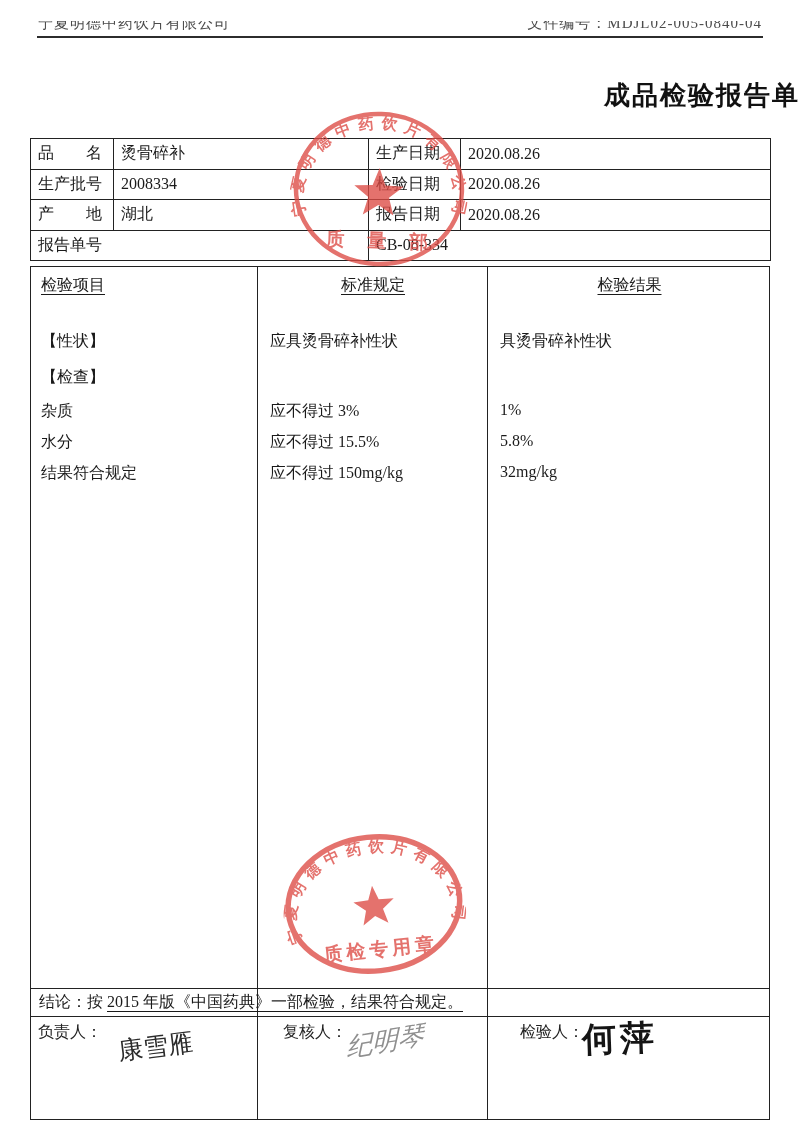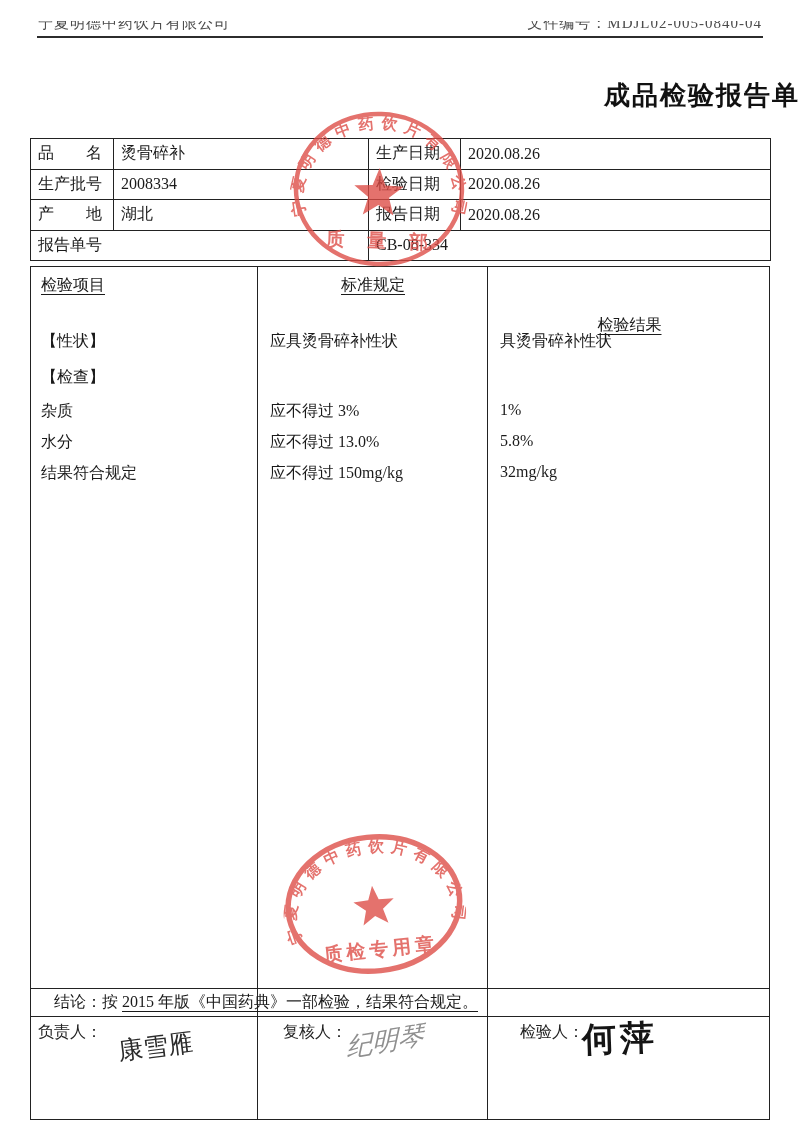--- a/index.html
+++ b/index.html
@@ -22,29 +22,29 @@
   table.info { position:absolute; left:30px; top:138px; width:740px; border-collapse:collapse; table-layout:fixed; }
   table.info td { border:1.5px solid #222; height:30.5px; padding:0 7px; font-size:16px; white-space:nowrap; overflow:hidden;margin-top:41px; }
   
   .rtable { position:absolute; left:30px; top:266px; width:740px; height:854px; border:1.5px solid #222; }
   .vline { position:absolute; top:0; bottom:0; width:1.5px; background:#222; }
   .v1 { left:225.5px; } .v2 { left:455.5px; }
   .rhead { position:absolute; top:8px; font-size:16px; }
   .rhead u { text-underline-offset:4px; }
   .rh-item { left:10px; }
   .rh-std  { left:227px; width:230px; text-align:center; }
-  .rh-res  { left:457px; width:283px; text-align:center;margin-top:40px; }
+  .rh-res  { left:457px; width:283px; text-align:center; }
   .trow { position:absolute; left:0; right:0; display:grid; grid-template-columns:227px 230px 283px; font-size:16px; }
   .trow span { white-space:nowrap; overflow:hidden; }
   .trow .c1 { padding-left:10px; }
   .trow .c2 { padding-left:12px; }
   .trow .c3 { padding-left:12px; }
   
   .conclusion { position:absolute; left:30px; top:988px; width:740px; height:29px;
-                border:1.5px solid #222; font-size:16px; padding:3px 23px; white-space:nowrap; }
+                border:1.5px solid #222; font-size:16px; padding:3px 8px; white-space:nowrap; }
   .conclusion .ul { text-decoration:underline; text-underline-offset:4px; }
   
   .signs { position:absolute; left:30px; top:1022px; right:30px; height:80px; font-size:16px; }
   .sig-label { position:absolute; top:0; color:#222; }
   .sl1 { left:8px; } .sl2 { left:253px; } .sl3 { left:490px; }
   .sig-name { position:absolute; white-space:nowrap; }
   .sn1 { left:88px;  top:8px;  font-size:25px; color:#2b2b2b; transform:rotate(-7deg); }
   .sn2 { left:316px; top:2px;  font-size:26px; color:#8f8f8f; font-style:italic; transform:rotate(-9deg) skewX(-8deg); }
   .sn3 { left:552px; top:-6px; font-size:34px; font-weight:bold; color:#141414; transform:rotate(-2deg); letter-spacing:4px; }
   
@@ -118,21 +118,21 @@
       <span class="c2"></span>
       <span class="c3"></span>
     </div>
     <div class="trow" style="top:134px">
       <span class="c1">杂质</span>
       <span class="c2">应不得过 3%</span>
       <span class="c3">1%</span>
     </div>
     <div class="trow" style="top:165px">
       <span class="c1">水分</span>
-      <span class="c2">应不得过 13.0%</span>
+      <span class="c2">应不得过 15.5%</span>
       <span class="c3">5.8%</span>
     </div>
     <div class="trow" style="top:196px">
       <span class="c1">结果符合规定</span>
       <span class="c2">应不得过 150mg/kg</span>
       <span class="c3">32mg/kg</span>
     </div>
   </div>
 
   <div class="conclusion">

